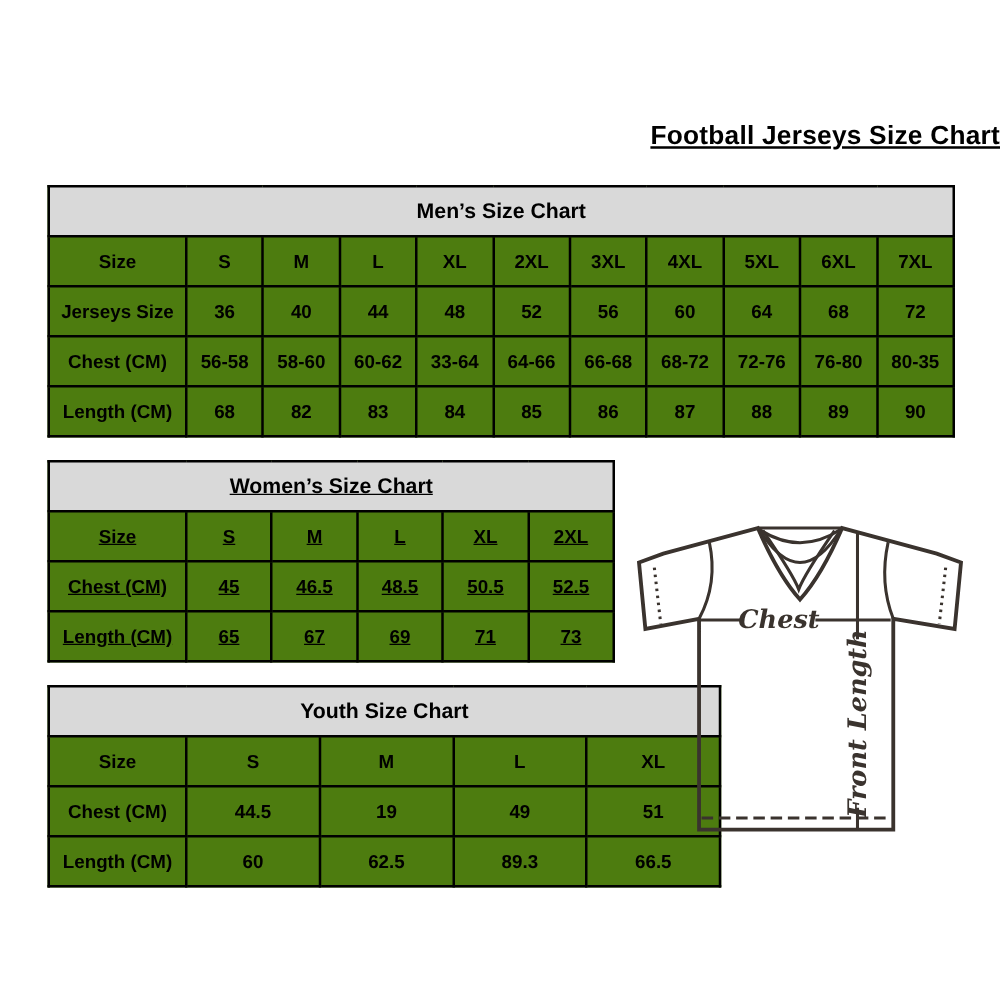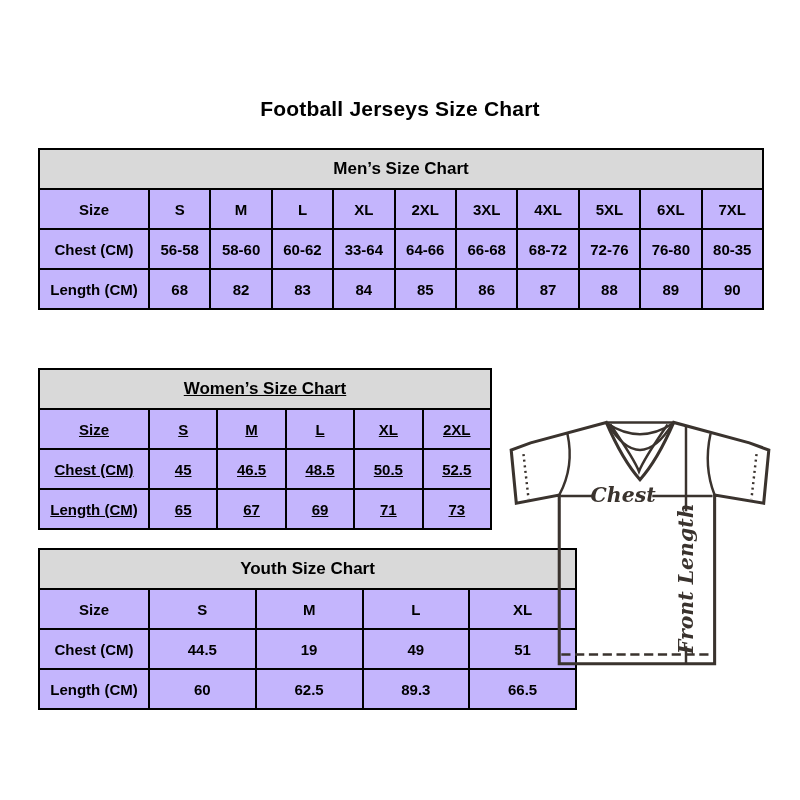--- a/index.html
+++ b/index.html
@@ -7,25 +7,25 @@
     --border:#000000;
     --text:#000000;
     --ink:#3a332e;
   }
   html,body{margin:0;padding:0;}
   body{
     width:800px;height:800px;background:#ffffff;position:relative;overflow:hidden;
     font-family:"Liberation Sans",sans-serif;color:var(--text);
   }
   .title{
-    position:absolute;top:97px;left:0;width:800px;text-align:center;
-    font-size:21px;font-weight:700;letter-spacing:.2px;
+    position:absolute;top:97px;left:0;width:800px;text-align:right;
+    font-size:21px;font-weight:700;letter-spacing:.2px;text-decoration:underline;
   }
   table.size-table{
-    position:absolute;border-collapse:collapse;table-layout:fixed;background:#c4b5fd;
+    position:absolute;border-collapse:collapse;table-layout:fixed;background:#4d7c0f;
   }
   table.size-table th,table.size-table td{
     border:2px solid var(--border);text-align:center;vertical-align:middle;
     font-weight:700;font-size:15px;padding:0;height:38px;color:var(--text);
   }
   table.size-table th.section-header{
     background:var(--header-bg);font-size:17px;
   }
   #mens{left:38px;top:148px;width:726px;}
   #womens{left:38px;top:368px;width:454px;text-decoration:underline;}
@@ -71,20 +71,33 @@
         <td>L</td>
         <td>XL</td>
         <td>2XL</td>
         <td>3XL</td>
         <td>4XL</td>
         <td>5XL</td>
         <td>6XL</td>
         <td>7XL</td>
       </tr>
       <tr>
+        <th>Jerseys Size</th>
+        <td>36</td>
+        <td>40</td>
+        <td>44</td>
+        <td>48</td>
+        <td>52</td>
+        <td>56</td>
+        <td>60</td>
+        <td>64</td>
+        <td>68</td>
+        <td>72</td>
+      </tr>
+      <tr>
         <th>Chest (CM)</th>
         <td>56-58</td>
         <td>58-60</td>
         <td>60-62</td>
         <td>33-64</td>
         <td>64-66</td>
         <td>66-68</td>
         <td>68-72</td>
         <td>72-76</td>
         <td>76-80</td>

